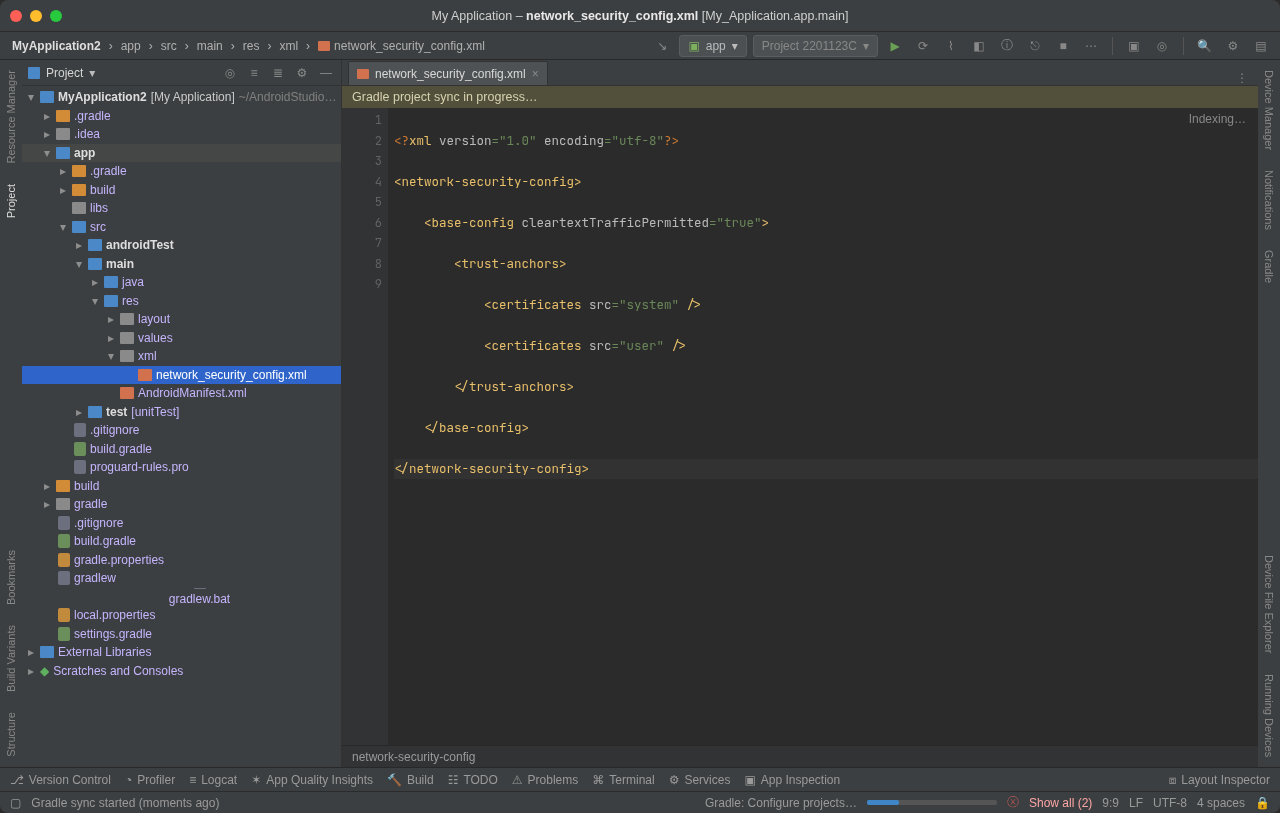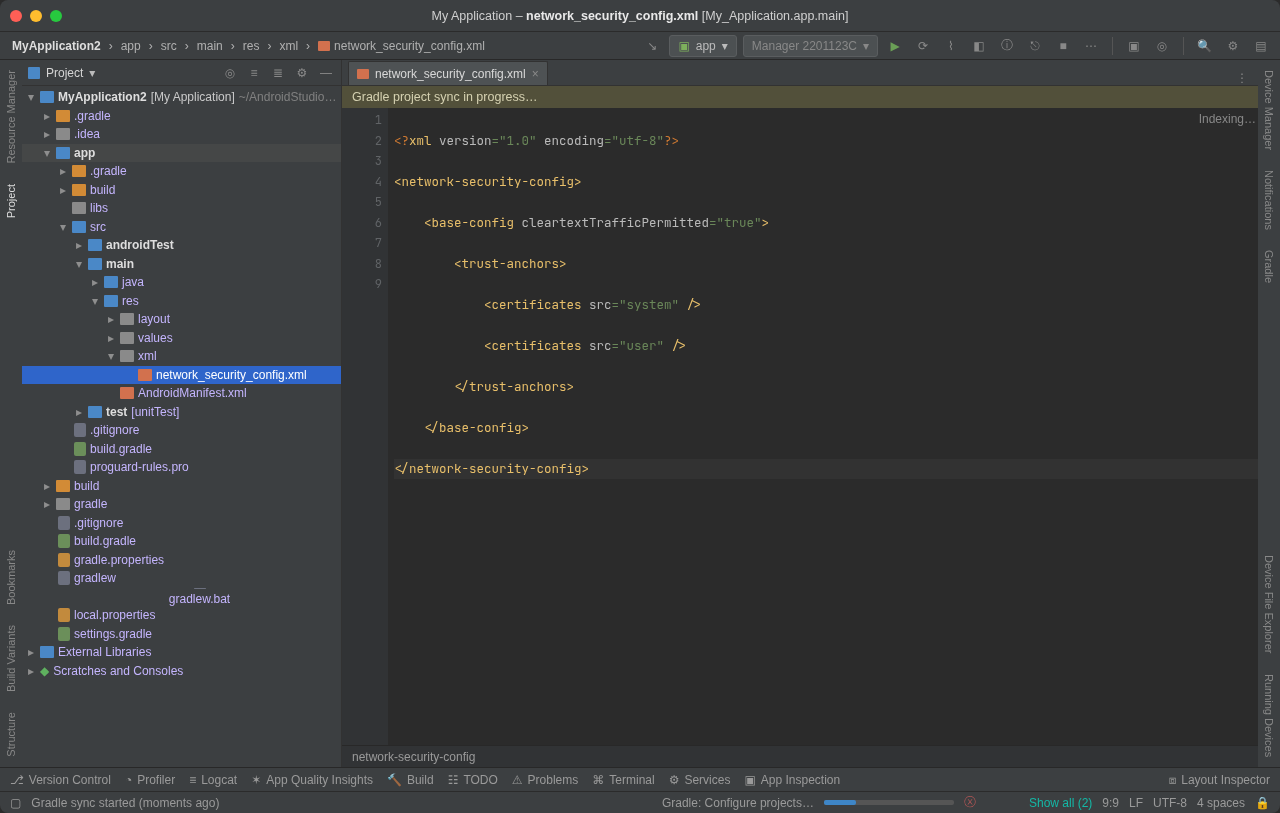--- a/index.html
+++ b/index.html
@@ -103,35 +103,35 @@
 .editor { flex:1; display:flex; position:relative;}
 .gutter { width:46px; background:#313335; color:#606366; text-align:right; padding:2px 6px 0 0; font-family: "JetBrains Mono","Menlo",monospace; font-size:12px; line-height:20.5px;}
 .code { flex:1; font-family:"JetBrains Mono","Menlo",monospace; font-size:12.5px; line-height:20.5px; padding:2px 0 0 6px; color:#a9b7c6; white-space:pre; position:relative;}
 .t-tag { color:#e8bf6a; }
 .t-attr { color:#bababa; }
 .t-str { color:#6a8759; }
 .t-dec { color:#cc7832; }
 .code-row { height:20.5px; }
 .cursor-line { background:#323232;}
 .breadcrumb-bar { height:22px; background:#313335; color:#9a9a9a; padding:0 10px; display:flex; align-items:center; border-top:1px solid #282828;}
-.right-hint { position:absolute; right:2px; top:4px; color:#888; font-size:12px;}
+.right-hint { position:absolute; right:12px; top:4px; color:#888; font-size:12px;}
 
 .bottombar {
   height:24px; background:#3c3f41; border-top:1px solid #282828;
   display:flex; align-items:center; gap:14px; padding:0 10px; color:#9a9a9a;
 }
 .bottombar .tool { display:flex; align-items:center; gap:5px; cursor:pointer;}
 .bottombar .fill { flex:1; }
 
 .statusbar {
   height:22px; background:#3c3f41; border-top:1px solid #2b2b2b;
   display:flex; align-items:center; padding:0 10px; color:#9a9a9a; gap:10px;
 }
 .statusbar .fill { flex:1;}
-.link { color:#14b8a6;margin-left:43px; }
+.link { color:#fca5a5; }
 .prog { width:130px; height:5px; background:#555; position:relative; border-radius:2px;}
 .prog::before { content:""; position:absolute; height:100%; width:25%; background:#3e86c7; border-radius:2px;}
 
 
 .tri-down::before { content:"▾"; }
 .tri-right::before { content:"▸"; }
 
 </style>
 </head>
 <body>
@@ -164,21 +164,21 @@
     <span class="crumb"><span class="fld xml" style="width:12px;height:10px;vertical-align:middle;margin-right:4px;"></span><span>network_security_config.xml</span></span>
   </div>
   <div class="nav-right">
     <div class="toolbar-btn">↘︎</div>
     <div class="combo">
         <span style="color:#7db05c;">▣</span>
         <span>app</span>
         <span class="tri-down"></span>
       </div>
     <div class="combo dim">
-        <span>Manager 2201123C</span>
+        <span>Project 2201123C</span>
         <span class="tri-down"></span>
       </div>
     <div class="toolbar-btn" style="color:#6a9f56;">▶</div>
     <div class="toolbar-btn">⟳</div>
     <div class="toolbar-btn">⌇</div>
     <div class="toolbar-btn">◧</div>
     <div class="toolbar-btn">ⓘ</div>
     <div class="toolbar-btn">⎋</div>
     <div class="toolbar-btn">■</div>
     <div class="toolbar-btn">⋯</div>

